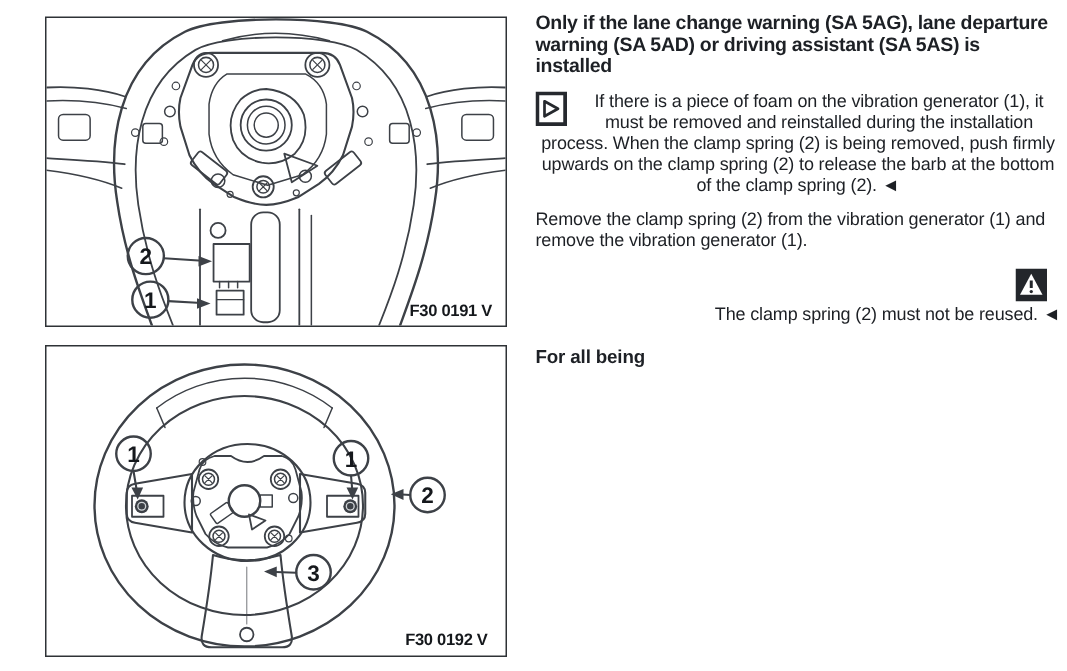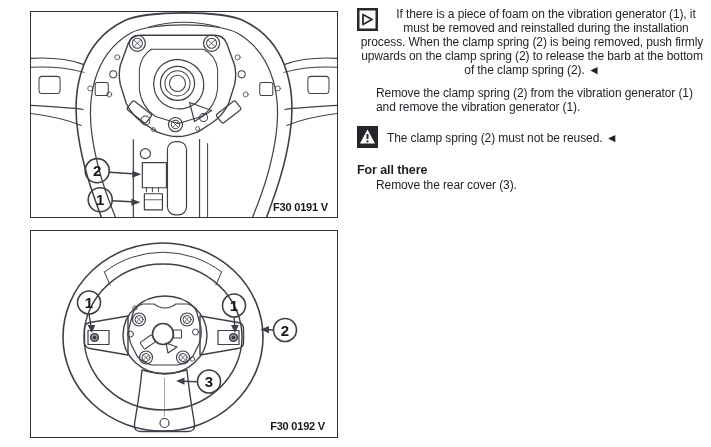--- a/index.html
+++ b/index.html
@@ -29,24 +29,24 @@
   .num{font:700 15px "Liberation Sans",sans-serif;fill:#15181c;stroke:none;text-anchor:middle;}
   .figlabel{font:700 11px "Liberation Sans",sans-serif;fill:#15181c;stroke:none;text-anchor:end;letter-spacing:-0.2px;}
   
   .text-col{
     position:absolute;left:357px;top:7px;width:350px;
     font-size:12px;line-height:14px;letter-spacing:-0.1px;color:var(--text);
   }
   .h1{font-size:13px;font-weight:700;line-height:14.5px;letter-spacing:-0.2px;margin:1px 0 8px;}
   .h2{font-size:12.5px;font-weight:700;line-height:14px;margin:0 0 1px;}
   .para{margin:0 0 9px;}
-  .para.mb12{margin-bottom:12px;margin-left:19px;}
+  .para.mb12{margin-bottom:12px;}
   .note-para{margin:0 0 9px;overflow:visible;text-align:center;}
   .note-icon{float:left;width:21px;height:23px;margin:1px 7px 2px 0;}
-  .warn-row{display:flex;align-items:center;margin:2px 0 15px;}
+  .warn-row{display:flex;align-items:flex-end;margin:2px 0 15px;flex-direction:column;}
   .warn-icon{flex:0 0 21px;width:21px;height:22px;margin-right:9px;}
   .warn-text{padding-top:1px;}
 </style>
 </head>
 <body>
 
 <div class="page">
 
   <div class="figure-box f1">
     <svg viewBox="0 0 305 204">
@@ -227,20 +227,21 @@
         <line class="ln s14" x1="166.5" y1="150.8" x2="153" y2="150.3"></line>
         <polygon class="fd" points="145,150 153.5,146.6 153.5,153.8"></polygon>
         <circle class="ln s16 fw" cx="178" cy="150.5" r="11.5"></circle>
         <text class="num" x="178" y="156">3</text>
       </g>
       <text class="figlabel" x="294" y="199">F30 0192 V</text>
     </svg>
   </div>
 
   <div class="text-col">
+    <div class="h1">Only if the lane change warning (SA 5AG), lane departure warning (SA 5AD) or driving assistant (SA 5AS) is installed</div>
 
     <div class="note-para">
       <span class="note-icon">
         <svg viewBox="0 0 21 23" width="21" height="23">
           <rect x="1.25" y="1.25" width="18.5" height="20.5" fill="#fff" stroke="#26292e" stroke-width="2.5"></rect>
           <path d="M6,6.5 L15,11.5 L6,16.5 Z" fill="#fff" stroke="#26292e" stroke-width="1.8" stroke-linejoin="round"></path>
         </svg>
       </span>
       <span>If there is a piece of foam on the vibration generator&nbsp;(1), it must be removed and reinstalled during the installation process. When the clamp spring&nbsp;(2) is being removed, push firmly upwards on the clamp spring&nbsp;(2) to release the barb at the bottom of the clamp spring&nbsp;(2). ◄</span>
     </div>
@@ -252,17 +253,16 @@
         <svg viewBox="0 0 21 22" width="21" height="22">
           <rect x="0" y="0" width="21" height="22" fill="#23262b"></rect>
           <path d="M10.5,3.5 L18,17.5 L3,17.5 Z" fill="#fff"></path>
           <line x1="10.5" y1="8" x2="10.5" y2="13" stroke="#23262b" stroke-width="2"></line>
           <circle cx="10.5" cy="15.4" r="1.1" fill="#23262b"></circle>
         </svg>
       </span>
       <span class="warn-text">The clamp spring&nbsp;(2) must not be reused. ◄</span>
     </div>
 
-    <div class="h2">For all there</div>
-    <p class="para mb12">Remove the rear cover&nbsp;(3).</p>
+    <div class="h2">For all being</div>
   </div>
 
 </div>
 
 </body></html>

